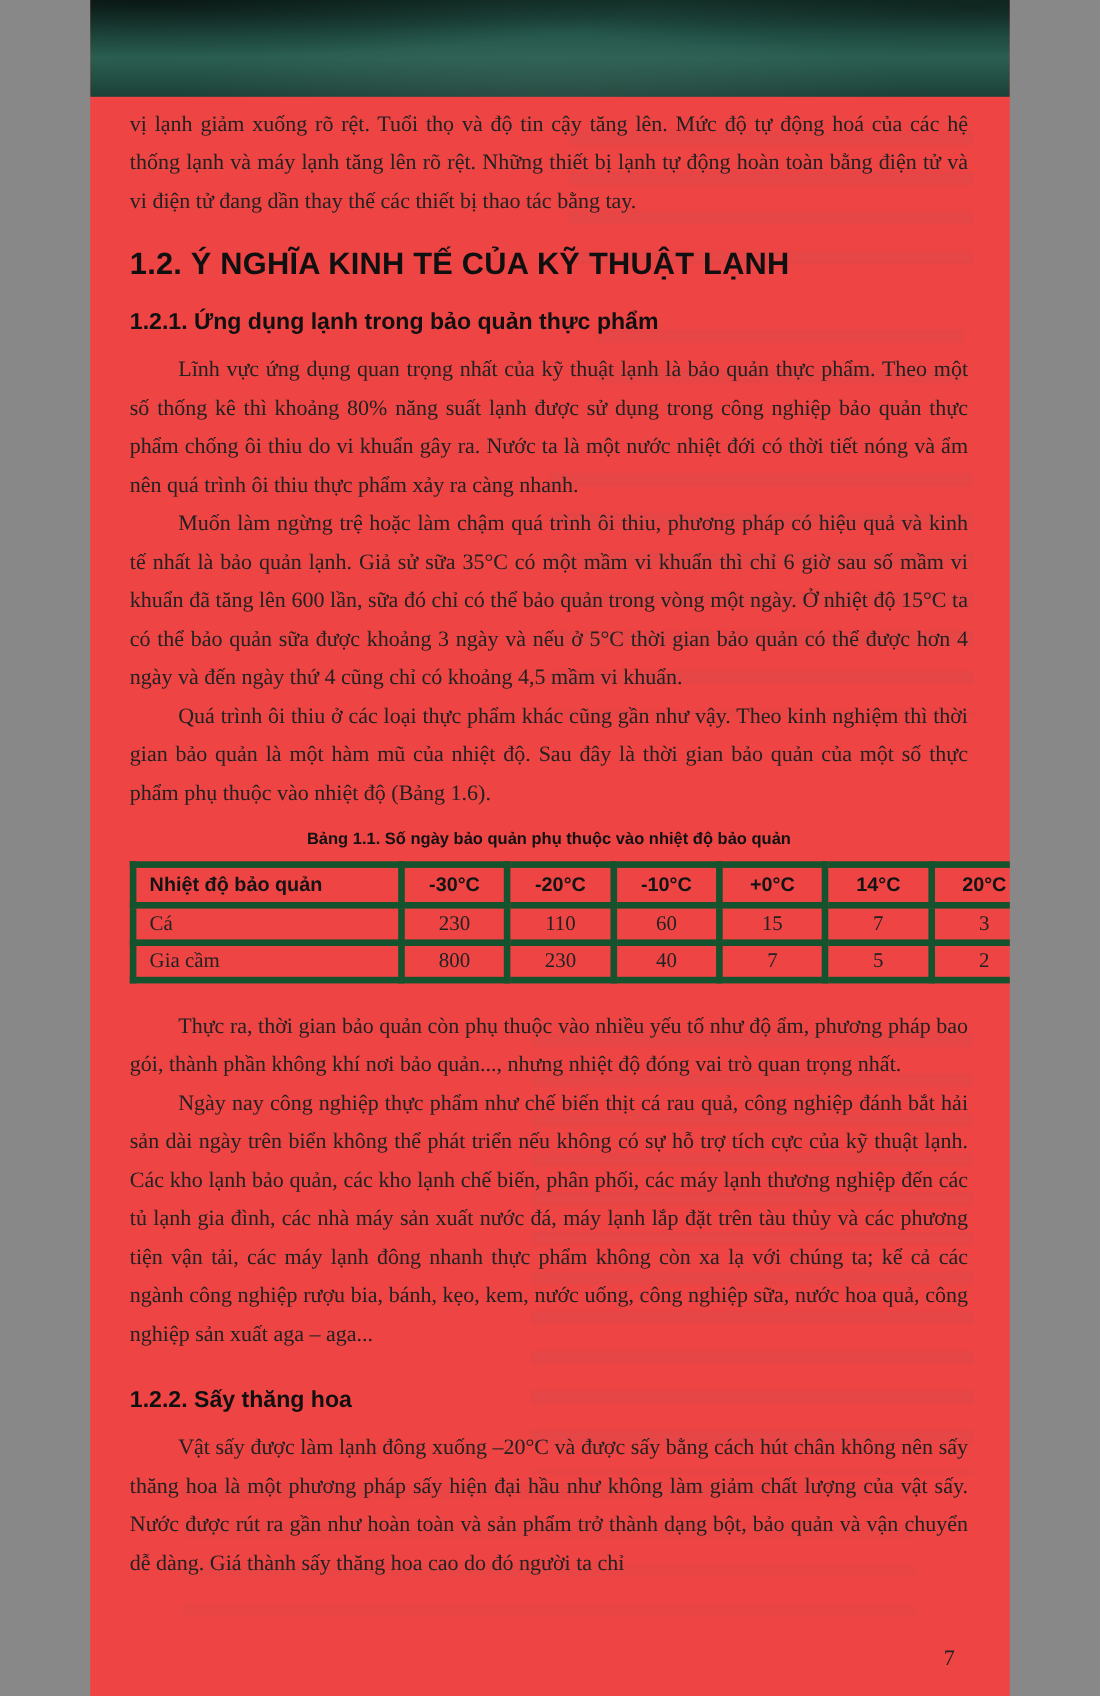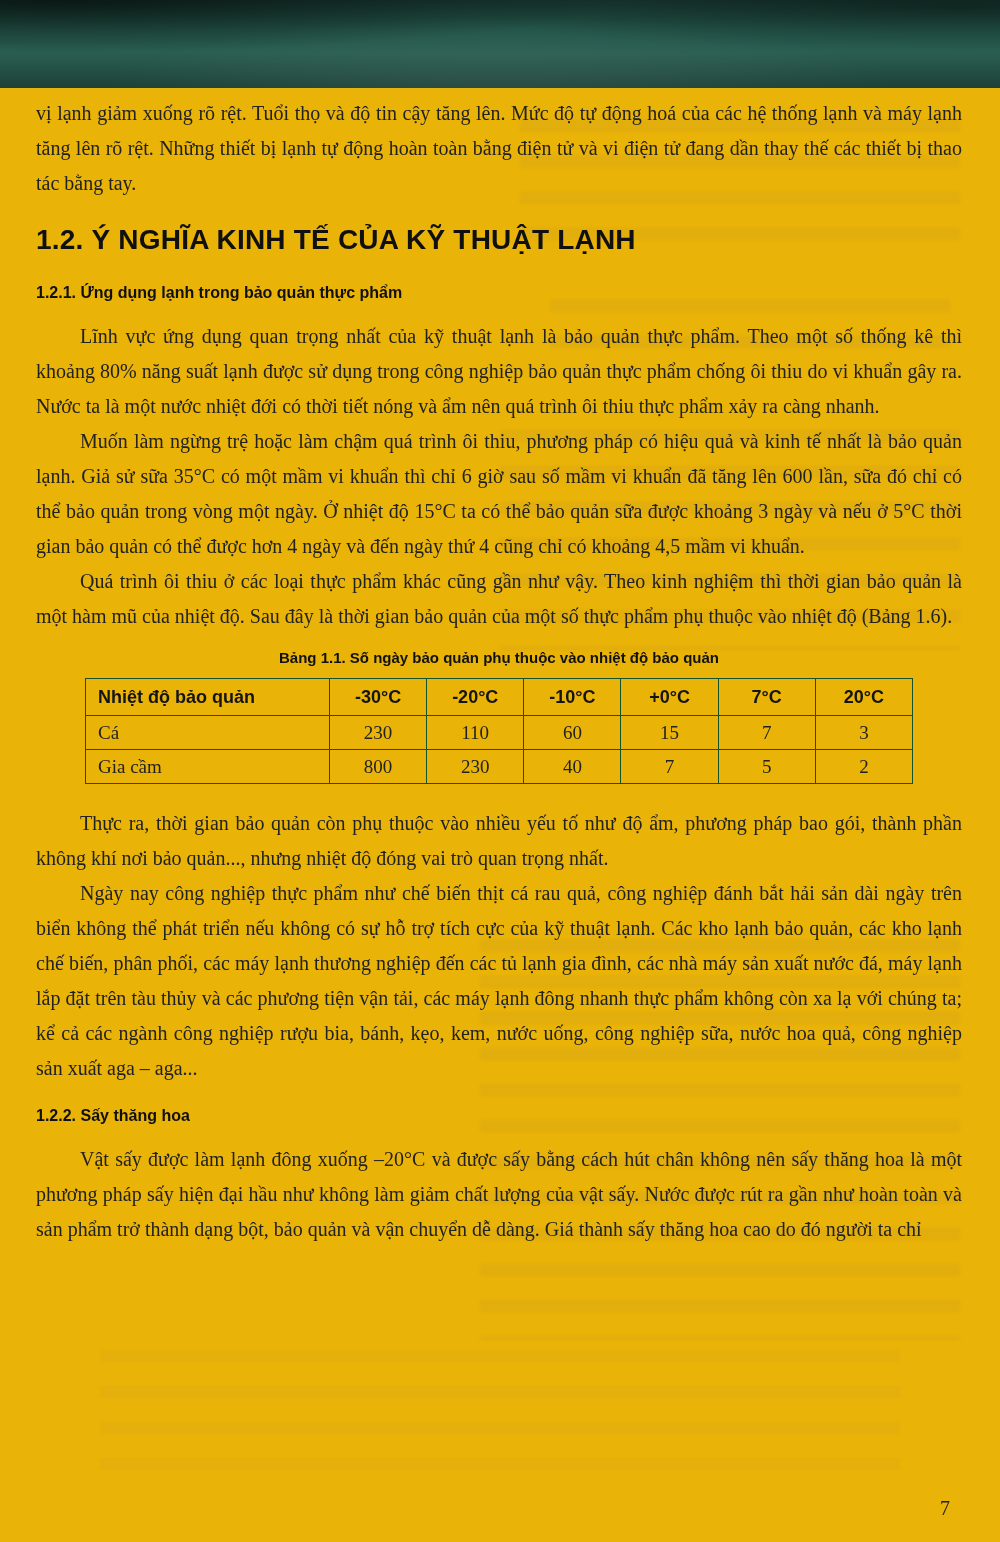--- a/index.html
+++ b/index.html
@@ -1,21 +1,21 @@
 <!DOCTYPE html>
 <html><head>
 <meta charset="utf-8">
 <style>
   * { margin:0; padding:0; box-sizing:border-box; }
   html,body { background:#888; }
   .page {
     position:relative;
-    width:1000px; height:1542px;
+    width:836px; height:1542px;
     margin:0 auto;
-    background:#eab308;
+    background:#ef4444;
     overflow:hidden;
     font-family:"Liberation Serif", serif;
     color:#1d1d1d;
   }
   
   .cover-band {
     position:absolute; top:0; left:0; width:100%; height:88px;
     background:
       radial-gradient(ellipse at 6% 0%, rgba(0,0,0,0.55), transparent 42%),
       radial-gradient(ellipse at 96% 8%, rgba(0,0,0,0.35), transparent 38%),
@@ -39,44 +39,44 @@
     font-weight:bold;
     font-size:28px;
     line-height:30px;
     margin-top:24px;
     color:#101010;
     letter-spacing:0.2px;
   }
   h2.subsec {
     font-family:"Liberation Sans", sans-serif;
     font-weight:bold;
-    font-size:16px;
+    font-size:21px;
     line-height:28px;
     margin-top:24px;
     color:#101010;
   }
-  h2.subsec2 { margin-top:16px; }
+  h2.subsec2 { margin-top:28px; }
   .p-after-h { margin-top:12px; }
   .tbl-caption {
     margin-top:12px;
     text-align:center;
     font-family:"Liberation Sans", sans-serif;
     font-weight:bold;
     font-size:15px;
     line-height:24px;
     color:#111;
   }
   table.preserve {
     border-collapse:collapse;
     margin:8px auto 0 auto;
     width:828px;
     table-layout:fixed;
   }
   table.preserve th, table.preserve td {
-    border:1px solid #14532d;
+    border:6px solid #14532d;
     font-size:19px;
     text-align:center;
     vertical-align:middle;
   }
   table.preserve th {
     font-family:"Liberation Sans", sans-serif;
     font-weight:bold;
     font-size:18px;
     height:37px;
     color:#141414;
@@ -133,21 +133,21 @@
     <div class="tbl-caption">Bảng 1.1. Số ngày bảo quản phụ thuộc vào nhiệt độ bảo quản</div>
 
     <table class="preserve">
       <tbody>
           <tr>
         <th class="col-label">Nhiệt độ bảo quản</th>
         <th>-30°C</th>
         <th>-20°C</th>
         <th>-10°C</th>
         <th>+0°C</th>
-        <th>7°C</th>
+        <th>14°C</th>
         <th>20°C</th>
       </tr>
       <tr>
         <td class="col-label">Cá</td>
         <td>230</td>
         <td>110</td>
         <td>60</td>
         <td>15</td>
         <td>7</td>
         <td>3</td>

